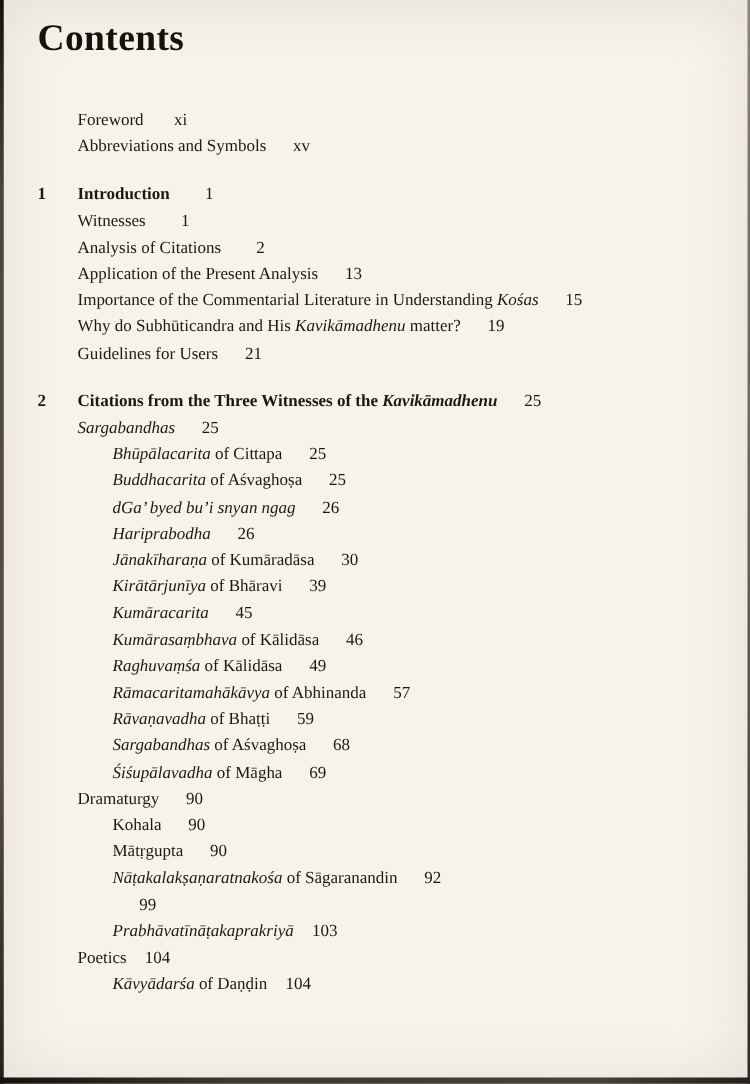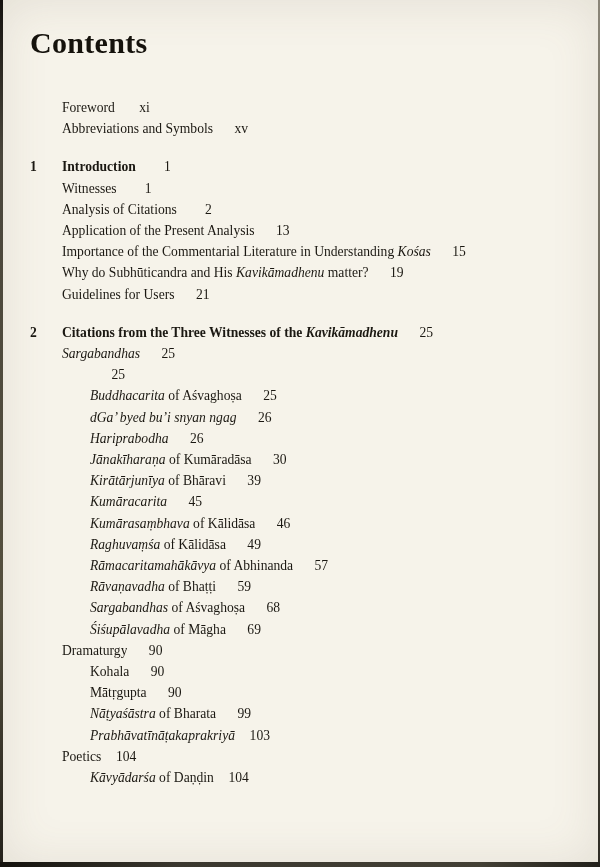--- a/index.html
+++ b/index.html
@@ -10,21 +10,21 @@
   }
   .page{
     position:absolute;inset:0;
     background:#f6f3ea;
     color:#1b1812;
     box-shadow:inset 0 0 50px rgba(110,100,80,.14);
   }
   .edge-left{position:absolute;left:0;top:0;bottom:0;width:3px;background:linear-gradient(to bottom,#14120e,#4a463c 18%,#55503f 70%,#23201a);}
   .edge-right{position:absolute;right:0;top:0;bottom:0;width:2px;background:linear-gradient(to bottom,#8a8578,#5d594e 60%,#2e2b24);}
   .edge-bottom{position:absolute;left:0;right:0;bottom:0;height:5px;background:linear-gradient(to right,#14120d,#3b382f 30%,#434035 80%,#23211b);}
-  .content{position:absolute;left:30px;right:35px;top:24px;}
+  .content{position:absolute;left:30px;right:35px;top:12px;}
   h1.title{
     margin:2px 0 0 0;
     font-size:30px;font-weight:700;letter-spacing:.3px;color:#15120c;
   }
   .front-matter{margin-top:37px;}
   .chapter{margin-top:17px;}
   .row{
     display:flex;align-items:center;
     font-size:13.6px;line-height:21.2px;
     white-space:nowrap;
@@ -110,20 +110,21 @@
             <span class="label"><span>Citations from the Three Witnesses of the </span><span class="it">Kavikāmadhenu</span></span>
             <span class="leader nodots"></span>
             <span class="pg">25</span>
           </div>
           <div class="row lv1">
             <span class="label"><span class="it">Sargabandhas</span></span>
             <span class="leader"></span>
             <span class="pg">25</span>
           </div>
           <div class="row lv2">
+            <span class="label"><span class="it">Bhūpālacarita</span><span> of Cittapa</span></span>
             <span class="leader"></span>
             <span class="pg">25</span>
           </div>
           <div class="row lv2">
             <span class="label"><span class="it">Buddhacarita</span><span> of Aśvaghoṣa</span></span>
             <span class="leader"></span>
             <span class="pg">25</span>
           </div>
           <div class="row lv2">
             <span class="label"><span class="it">dGa’ byed bu’i snyan ngag</span></span>
@@ -189,21 +190,25 @@
             <span class="label"><span>Kohala</span></span>
             <span class="leader"></span>
             <span class="pg">90</span>
           </div>
           <div class="row lv2">
             <span class="label"><span>Mātṛgupta</span></span>
             <span class="leader"></span>
             <span class="pg">90</span>
           </div>
           <div class="row lv2">
-            <span class="label"><span class="it">Nāṭyaśāstra</span><span> of Bharata</span></span>
+            <span class="label"><span class="it">Nāṭakalakṣaṇaratnakośa</span><span> of Sāgaranandin</span></span>
+            <span class="leader"></span>
+            <span class="pg">92</span>
+          </div>
+          <div class="row lv2">
             <span class="leader"></span>
             <span class="pg">99</span>
           </div>
           <div class="row lv2">
             <span class="label"><span class="it">Prabhāvatīnāṭakaprakriyā</span></span>
             <span class="leader"></span>
             <span class="pg">103</span>
           </div>
           <div class="row lv1">
             <span class="label"><span>Poetics</span></span>

